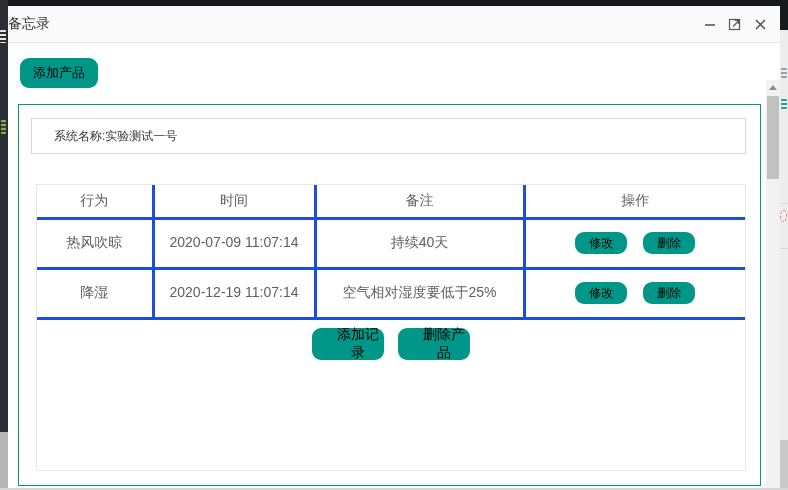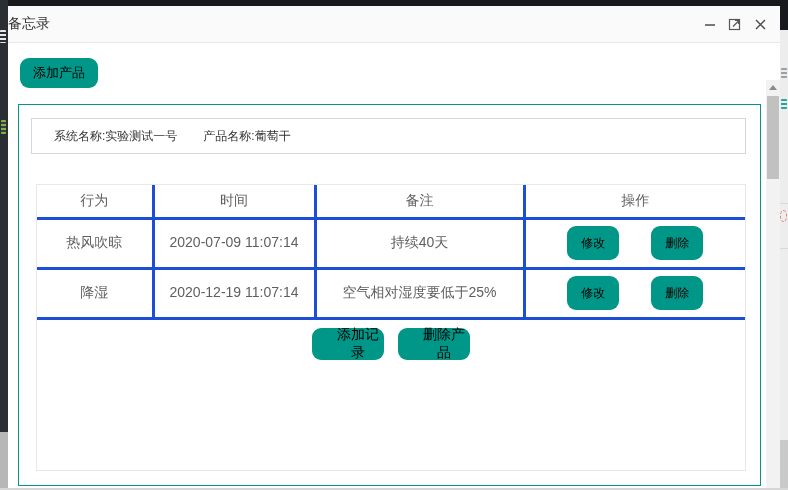--- a/index.html
+++ b/index.html
@@ -45,21 +45,21 @@
 
   .tablewrap { position:absolute; left:17px; top:79px; width:710px; height:287px; border:1px solid #e8e8e8; background:#fff; }
   table { width:100%; border-collapse:collapse; table-layout:fixed; }
   th, td { border:3px solid #1d4ed8; text-align:center; vertical-align:middle; font-weight:normal;
            font-size:14px; color:#5f5f5f; padding:2px 6px; }
   th { height:33px; }
   td { height:50px; line-height:1.4; }
   tr > :first-child { border-left:none; }
   tr > :last-child { border-right:none; }
   thead tr > * { border-top:none; }
-  .btn-op { width:52px; height:34px; font-size:12px; margin:0 14px; }
+  .btn-op { width:52px; height:22px; font-size:12px; margin:0 6px; }
   .table-footer { height:48px; display:flex; align-items:center; justify-content:center; gap:14px; }
   .btn-footer { width:72px; height:32px; font-size:14px;padding-left:20px; }
 
   
   .scrollbar { position:absolute; right:0; top:37px; bottom:0; width:14px; background:#f2f2f2; z-index:3; }
   .sb-up { position:absolute; top:0; left:0; width:14px; height:15px; display:flex; align-items:center; justify-content:center; cursor:pointer; }
   .sb-up .tri { width:0; height:0; border-left:4px solid transparent; border-right:4px solid transparent; border-bottom:5px solid #8b8b8b; }
   .sb-thumb { position:absolute; left:1px; top:16px; width:12px; height:83px; background:#c1c1c1; cursor:pointer; }
 </style>
 </head>
@@ -111,21 +111,20 @@
 
     <div class="content">
 
       <button class="btn btn-add-product">添加产品</button>
 
       <div class="green-box">
 
         <div class="info-bar">
           <span>系统名称:实验测试一号</span>
           <span class="gap"></span>
-          <span>产品名称:葡萄干</span>
         </div>
 
         <div class="tablewrap">
           <table>
             <colgroup>
               <col style="width:116px">
                 <col style="width:162px">
                 <col style="width:209px">
                 <col>
             </colgroup>

